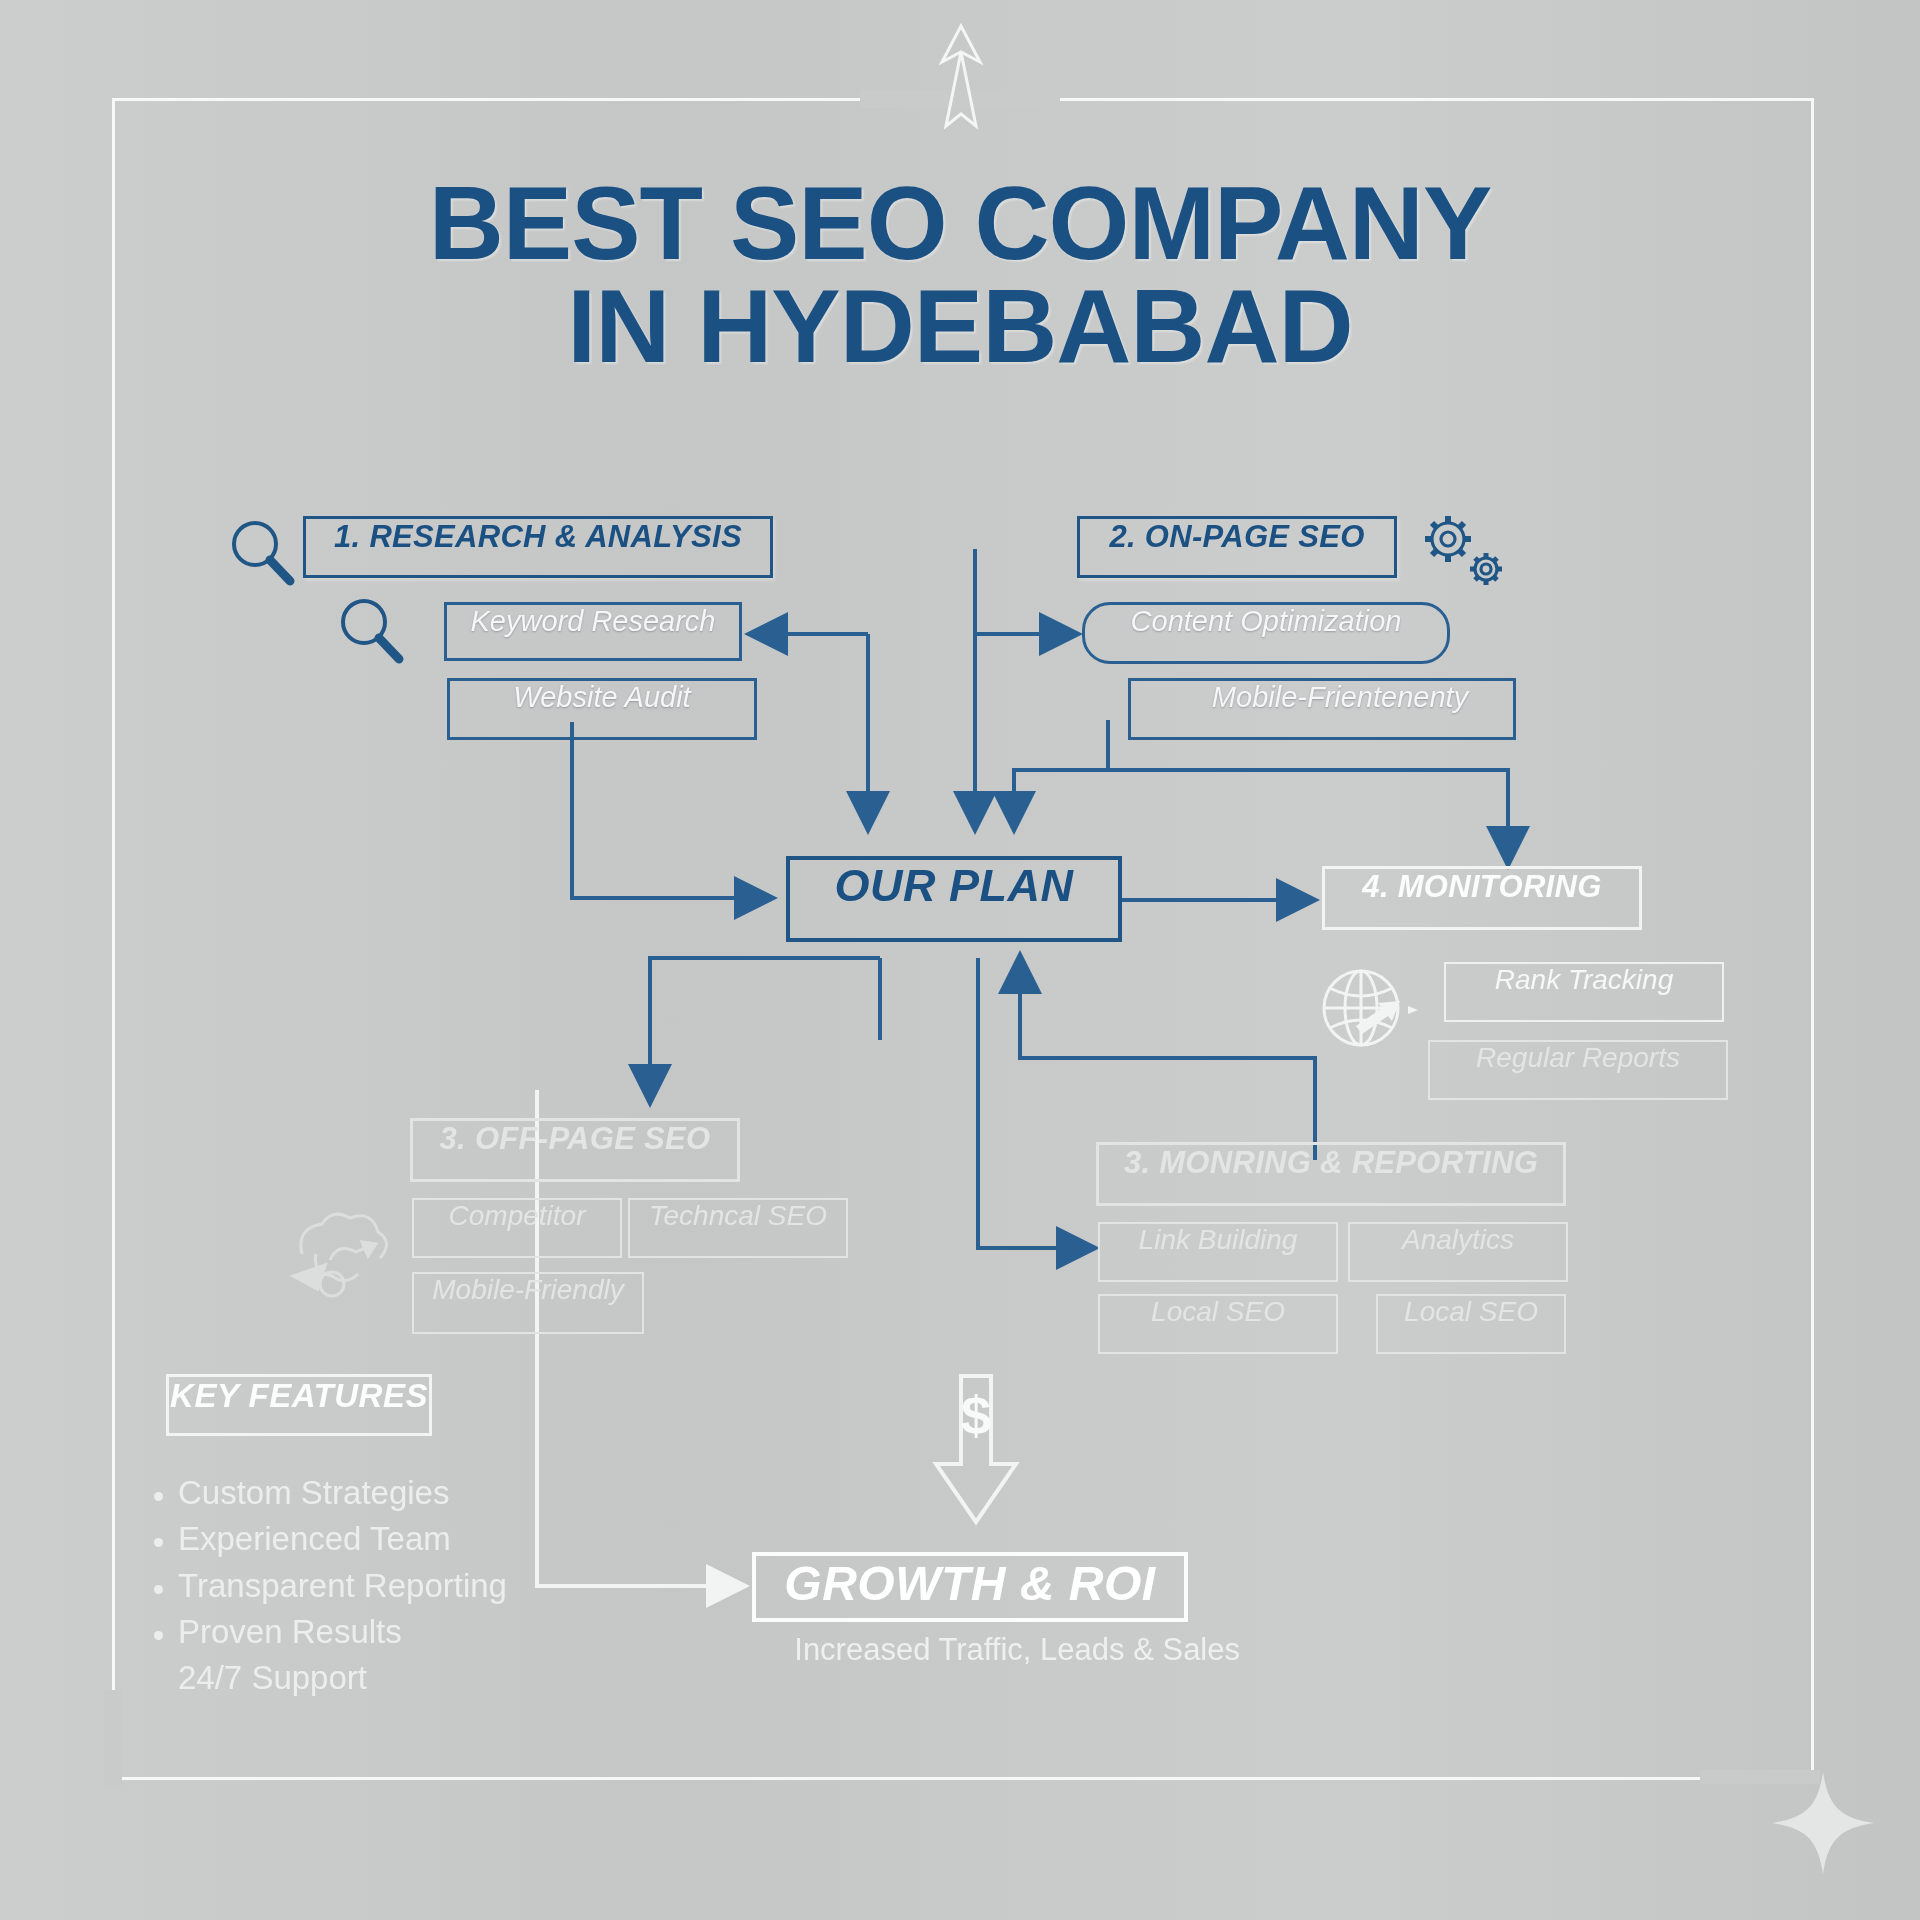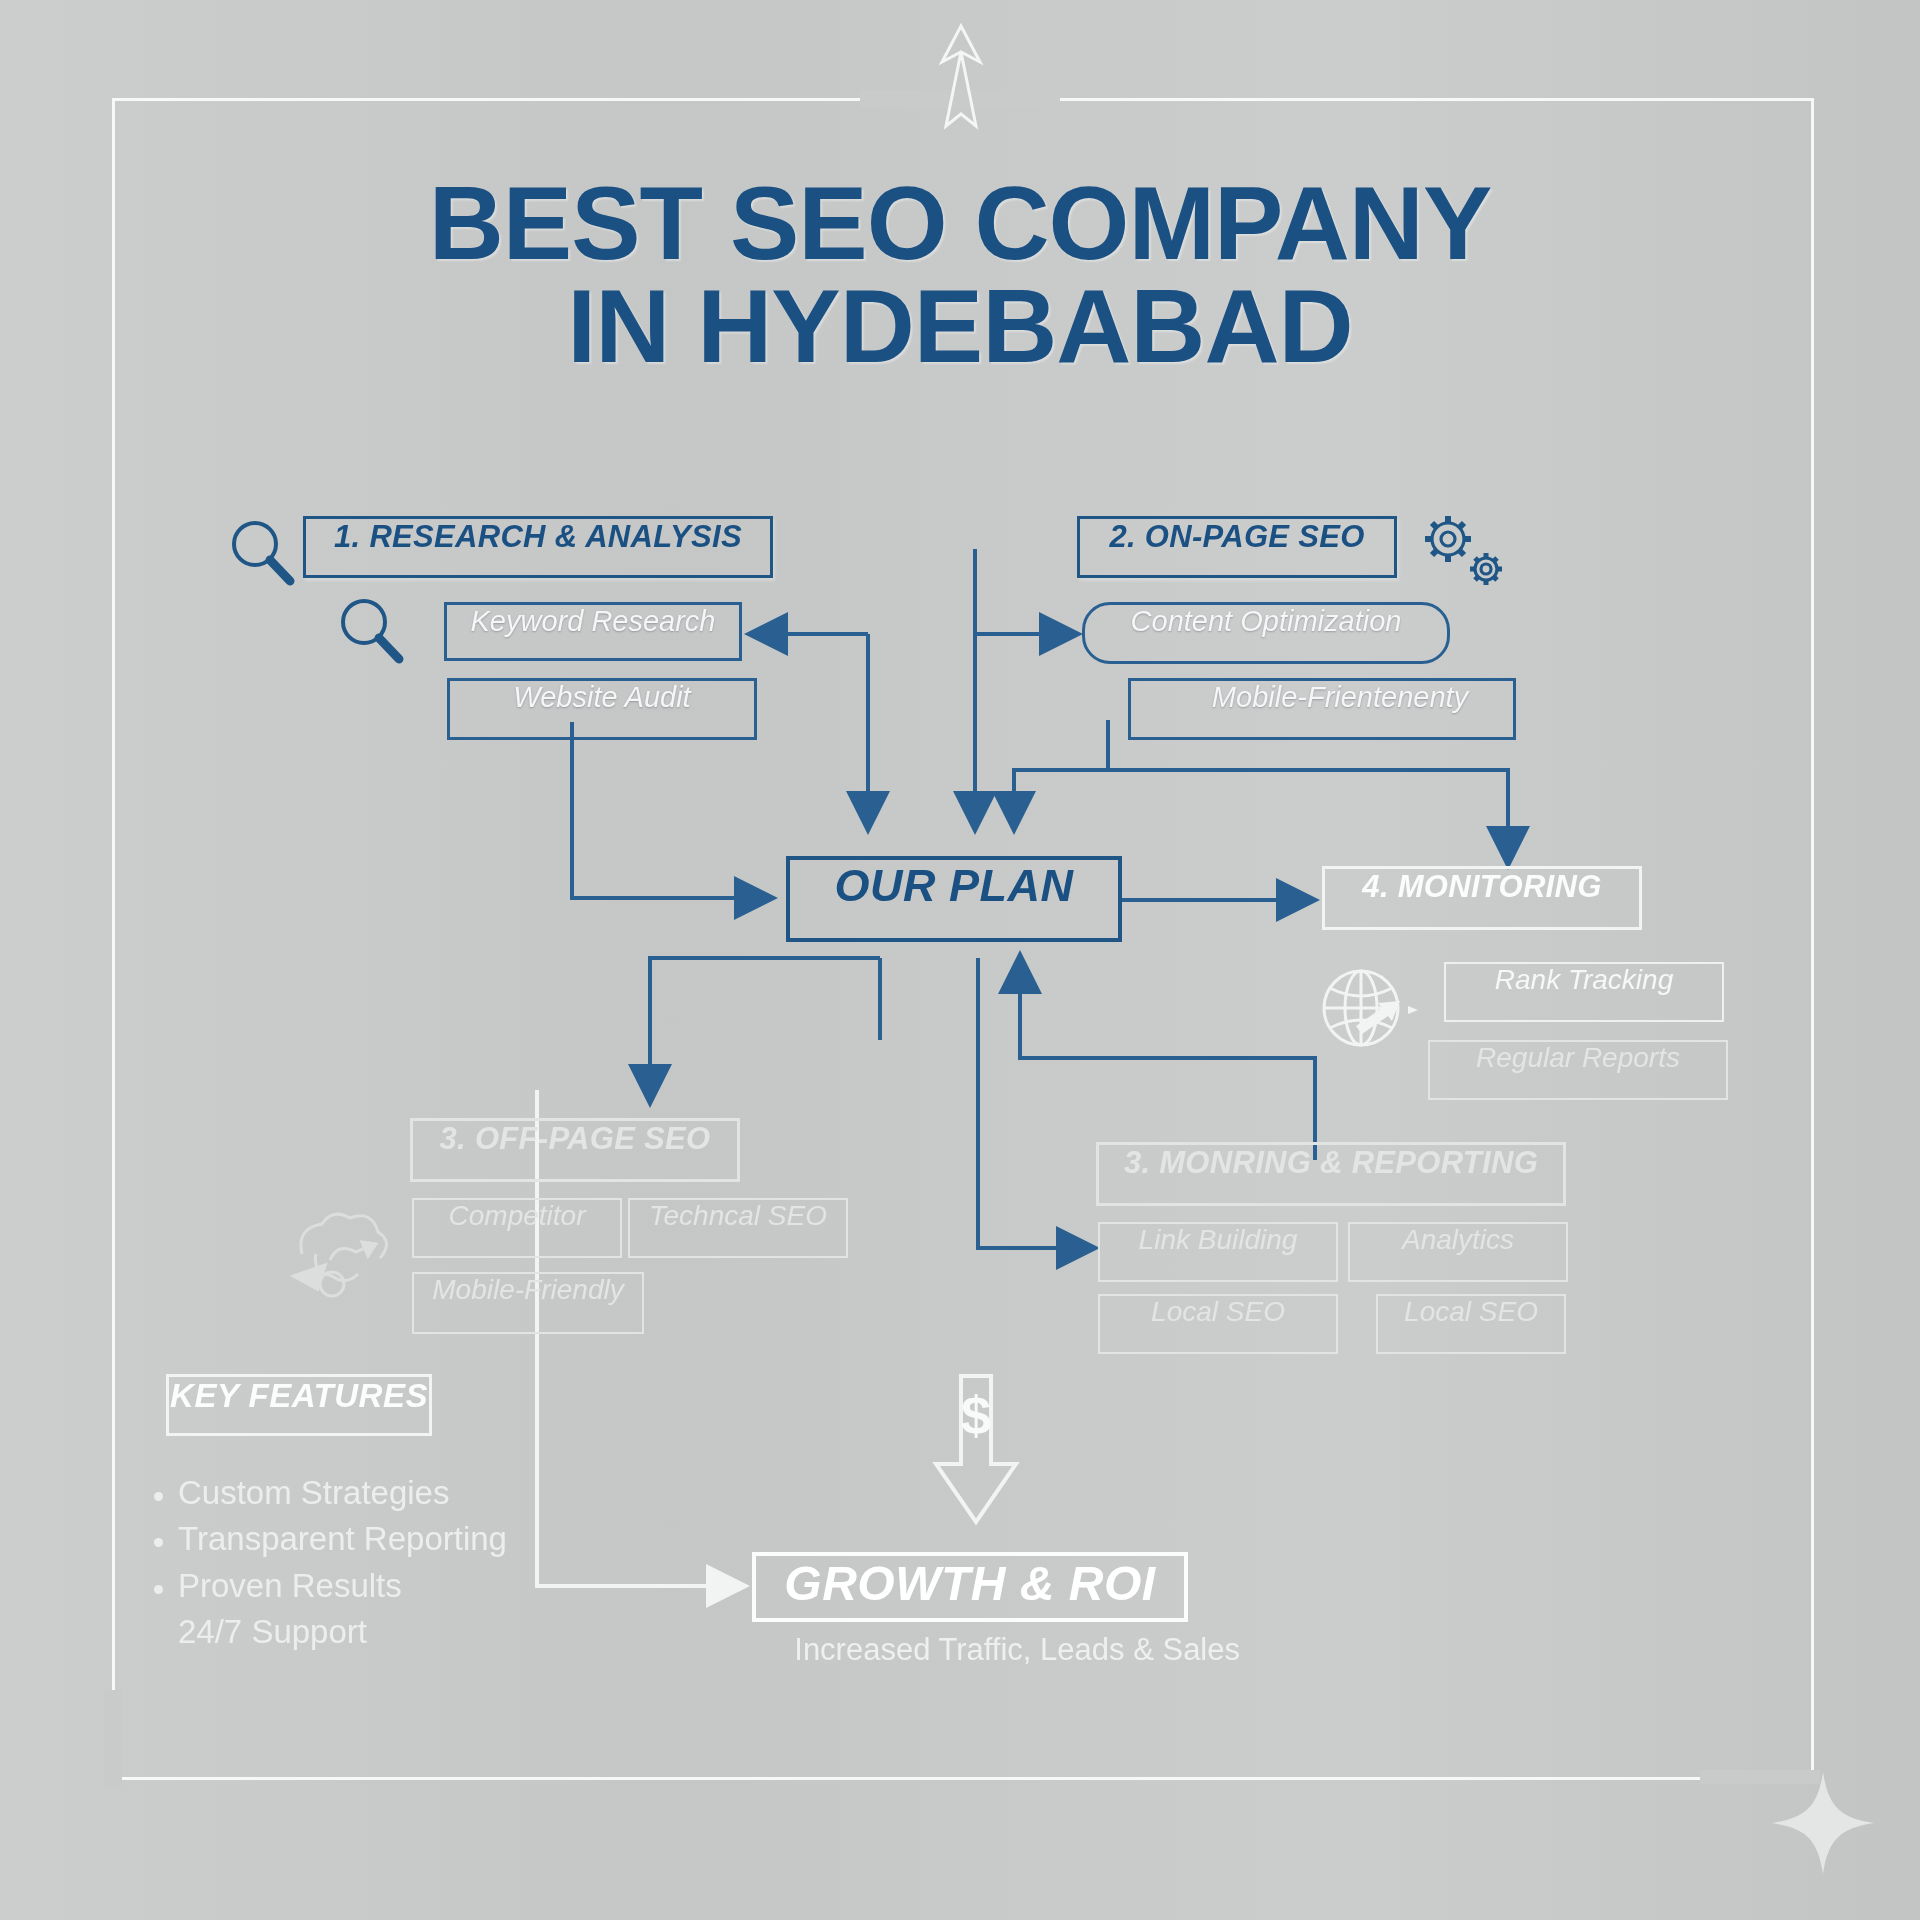--- a/index.html
+++ b/index.html
@@ -284,20 +284,21 @@
 </div>
 <div class="node white-sub dim" style="left:1376px; top:1294px; width:190px; height:60px;">
   <span>Local SEO</span>
 </div>
 
 <div class="node" id="kf-head" style="left:166px; top:1374px; width:266px; height:62px;">
   <span>KEY FEATURES</span>
 </div>
 <div id="kf-list">
   <div class="li"><span class="bullet"></span><span>Custom Strategies</span></div>
+  <div class="li"><span class="bullet"></span><span>Experienced Team</span></div>
   <div class="li"><span class="bullet"></span><span>Transparent Reporting</span></div>
   <div class="li"><span class="bullet"></span><span>Proven Results</span></div>
   <div class="plain">24/7 Support</div>
 </div>
 
 <svg class="icon" style="left:928px; top:1372px; width:96px; height:162px;" viewBox="0 0 96 162">
   <path d="M33 4 L63 4 L63 92 L88 92 L48 150 L8 92 L33 92 Z" fill="none" stroke="#f2f4f4" stroke-width="4"></path>
   <text x="48" y="62" text-anchor="middle" font-family="Liberation Sans, sans-serif" font-size="54" font-weight="bold" fill="#f8f9f9">$</text>
 </svg>
 

